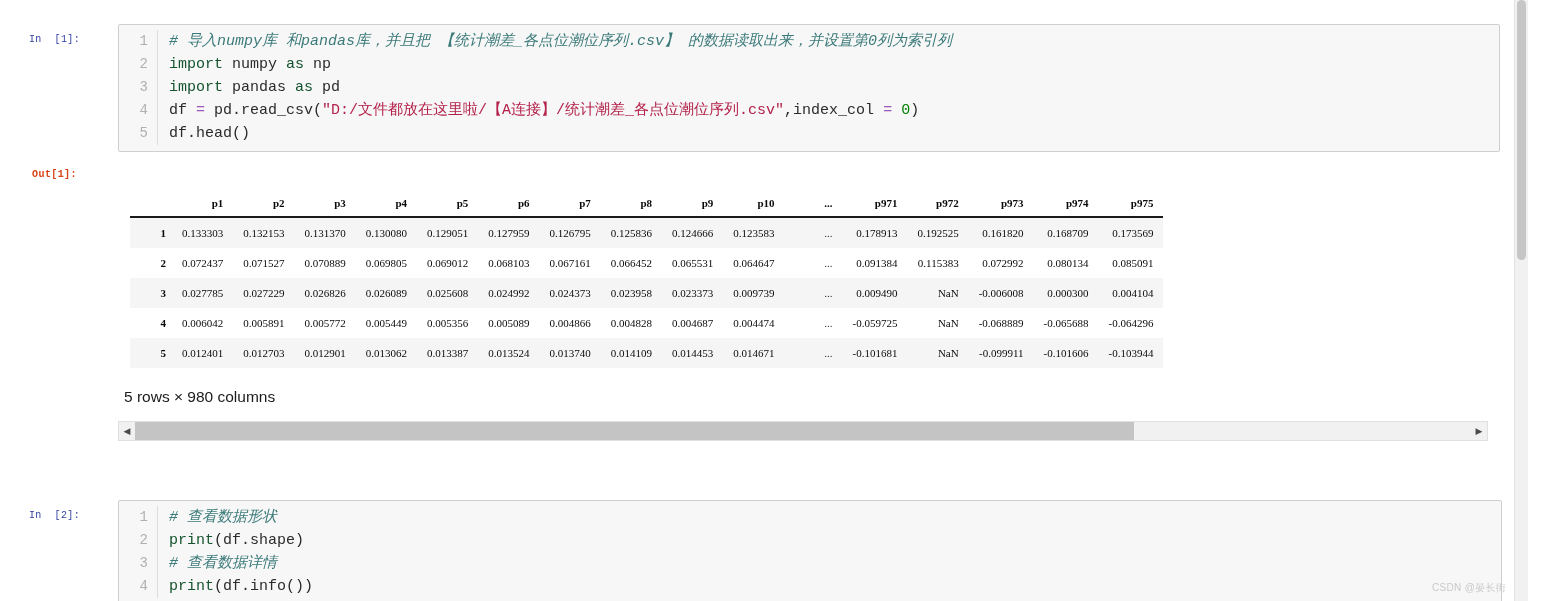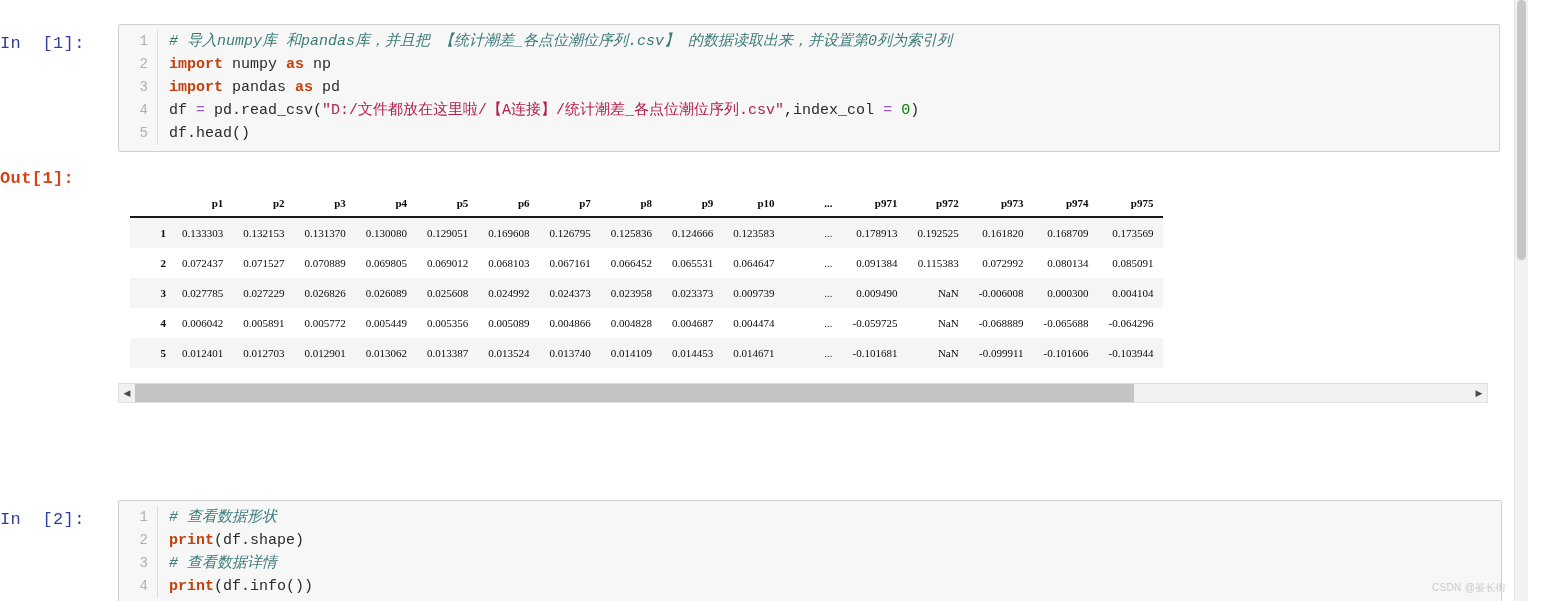--- a/index.html
+++ b/index.html
@@ -48,25 +48,25 @@
   .cell-row {
     display: flex;
     align-items: flex-start;
     position: absolute;
     left: 0;
   }
 
   .prompt {
     width: 118px;
     flex: 0 0 118px;
-    text-align: left;
+    text-align: center;
     padding-right: 9px;
     box-sizing: border-box;
     font-family: "Liberation Mono", "DejaVu Sans Mono", monospace;
-    font-size: 17px;
+    font-size: 10px;
     line-height: 1.35;
     letter-spacing: 0.4px;
     white-space: pre;
   }
   .prompt.in  { color: #303f9f; padding-top: 9px; }
   .prompt.out { color: #d84315; }
 
   
   .code-cell {
     background: #f7f7f7;
@@ -101,21 +101,21 @@
   .codetext {
     flex: 1 1 auto;
     padding-left: 11px;
     border-left: 1px solid #dddddd;
     color: #2b2b2b;
     white-space: pre;
   }
 
   
   .tok-comment { color: #3c7a7a; font-style: italic; }
-  .tok-kw      { color: #c2410c; font-weight: bold; }
+  .tok-kw      { color: #14532d; font-weight: normal; }
   .tok-name    { color: #2b2b2b; }
   .tok-str     { color: #b3224b; }
   .tok-num     { color: #008000; }
   .tok-op      { color: #9b59b6; }
 
   
   .output-area {
     position: absolute;
     left: 118px;
   }
@@ -261,21 +261,21 @@
             </tr>
         </thead>
         <tbody id="df-body">
         <tr>
               <th>1</th>
               <td>0.133303</td>
               <td>0.132153</td>
               <td>0.131370</td>
               <td>0.130080</td>
               <td>0.129051</td>
-              <td>0.169608</td>
+              <td>0.127959</td>
               <td>0.126795</td>
               <td>0.125836</td>
               <td>0.124666</td>
               <td>0.123583</td>
               <td class="col-ell">...</td>
               <td>0.178913</td>
               <td>0.192525</td>
               <td>0.161820</td>
               <td>0.168709</td>
               <td>0.173569</td>
@@ -352,20 +352,21 @@
               <td class="col-ell">...</td>
               <td>-0.101681</td>
               <td>NaN</td>
               <td>-0.099911</td>
               <td>-0.101606</td>
               <td>-0.103944</td>
             </tr>
           </tbody>
       </table>
 
+      <div class="df-shape">5 rows × 980 columns</div>
 
       <div class="hscroll">
         <div class="arrow">◀</div>
         <div class="track">
           <div class="hthumb" id="hthumb" style="width: 74.8%;"></div>
         </div>
         <div class="arrow">▶</div>
       </div>
     </div>
   </div>

